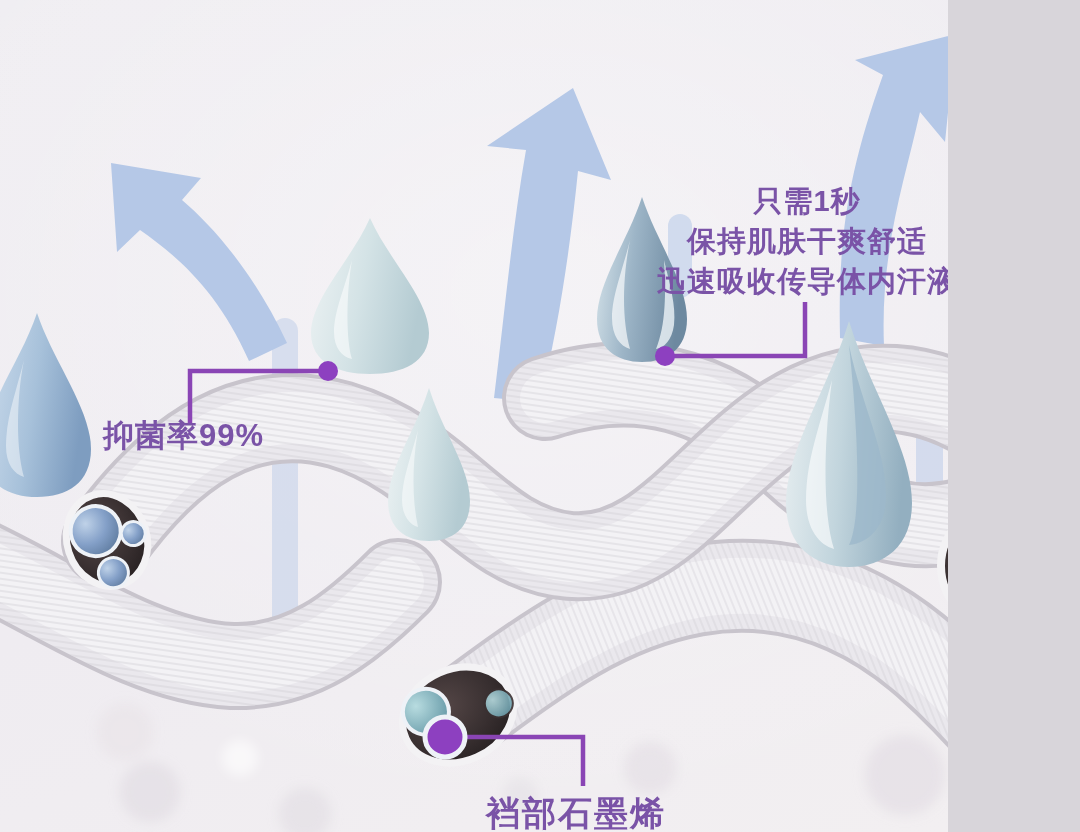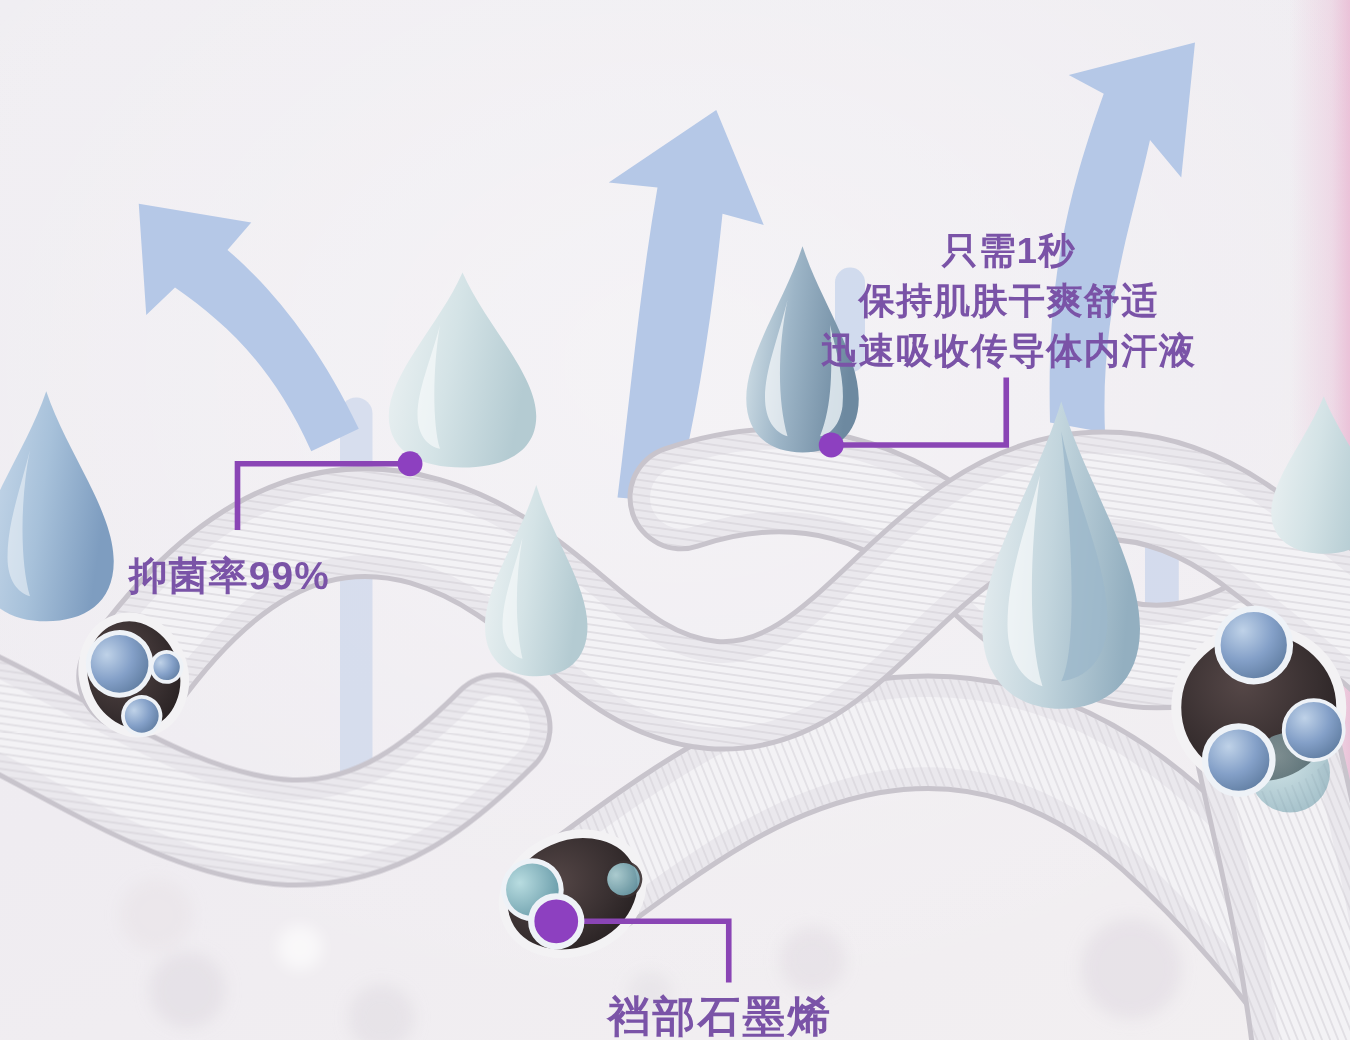--- a/index.html
+++ b/index.html
@@ -1,24 +1,24 @@
 <!DOCTYPE html>
 <html style="--annotation-text: #7a53a7; --callout-line: #8a45b5; --callout-dot: #8d40c0; --arrow: #b5c8e7; --background: #f0edf1; --edge-pink: #e7a6c8;"><head>
 <meta charset="utf-8">
 <style>
   html,body{margin:0;padding:0;background:#d8d5da;}
   .stage{
-    position:relative;width:1080px;height:832px;overflow:hidden;
+    position:relative;width:948px;height:832px;overflow:hidden;
     background:linear-gradient(160deg,#f0eef2 0%,#efecf1 55%,#f2eff1 100%);
     font-family:"Liberation Sans","DejaVu Sans",sans-serif;
   }
   .scene{position:absolute;left:0;top:0;}
   .label{position:absolute;font-weight:700;color:var(--annotation-text,#7a53a7);z-index:5;}
   .label-top-right{left:600px;top:181px;width:414px;text-align:center;font-size:29px;line-height:40px;letter-spacing:1px;}
-  .label-left{left:103px;top:440px;font-size:31px;letter-spacing:1px;}
+  .label-left{left:103px;top:415px;font-size:31px;letter-spacing:1px;}
   .label-bottom{left:430px;top:791px;width:292px;text-align:center;font-size:34px;letter-spacing:2px;}
 </style>
 </head>
 <body>
 
 <div class="stage">
 
 <svg class="scene" width="1080" height="832" viewBox="0 0 1080 832">
   <defs>
     <radialGradient id="glow" cx="50%" cy="35%" r="65%">

